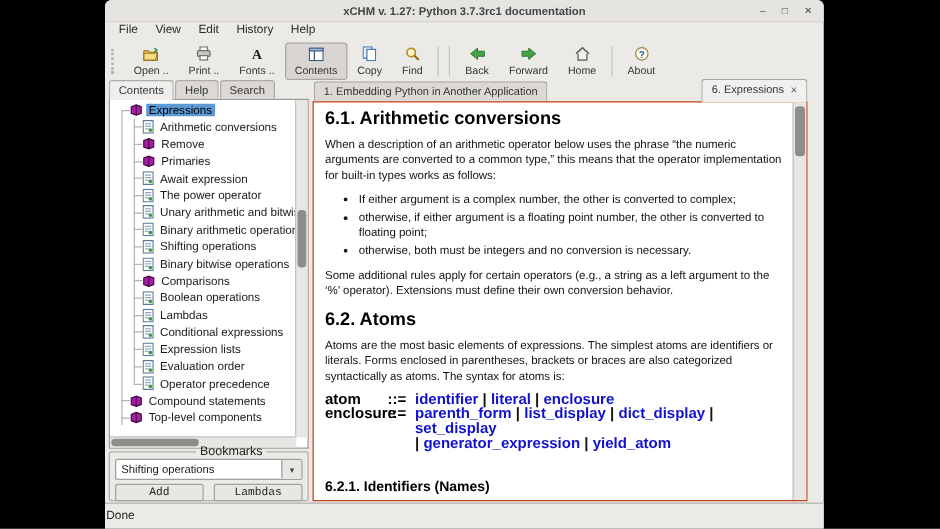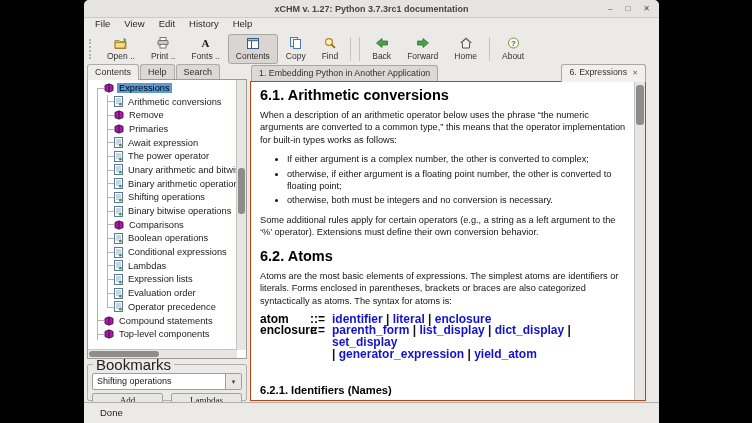--- a/index.html
+++ b/index.html
@@ -48,28 +48,28 @@
   .tree-label.selected{background:#5c9ad6;color:#000;}
   .vscroll{position:absolute;background:#e8e6e3;border-left:1px solid #c6c4c0;}
   .tree-vscroll{right:0;top:0;bottom:8px;width:9px;}
   .vscroll .thumb{position:absolute;left:1px;right:1px;background:#8f8d8a;border-radius:3px;}
   .tree-vscroll .thumb{top:88px;height:46px;}
   .tree-hscroll{position:absolute;left:0;right:9px;bottom:0;height:8px;background:#e8e6e3;
                 border-top:1px solid #c6c4c0;}
   .tree-hscroll .hthumb{position:absolute;left:1px;top:1px;bottom:1px;width:70px;background:#8f8d8a;border-radius:3px;}
   .bookmarks{position:absolute;bottom:0;left:1px;right:0;height:41px;margin:0;
              border:1px solid #b0aeab;border-radius:2px;padding:0 4px 2px;background:transparent;}
-  .bookmarks legend{font-size:15px;color:#222;padding:0 3px;margin-left:1px;}
+  .bookmarks legend{font-size:10px;color:#222;padding:0 3px;margin-left:18px;text-align:center;}
   .combo{display:flex;height:15px;background:#fff;border:1px solid #a09e9b;border-radius:2px;overflow:hidden;}
   .combo-value{flex:1;font-size:9px;color:#1a1a1a;line-height:14px;padding-left:4px;white-space:nowrap;overflow:hidden;}
   .combo-btn{width:15px;background:#e9e7e4;border-left:1px solid #a09e9b;display:flex;align-items:center;justify-content:center;}
   .combo-btn .arrow{font-size:7px;color:#444;}
   .bm-buttons{display:flex;gap:8px;margin-top:3px;}
   .btn{flex:1;height:14px;font-size:9px;color:#222;background:#e9e7e4;border:1px solid #a5a3a0;
-       border-radius:2px;padding:0;font-family:Liberation Serif, serif;line-height:12px;}
+       border-radius:2px;padding:0;font-family:Liberation Mono, monospace;line-height:12px;}
   
   .content{position:absolute;left:166px;top:62px;width:396px;height:339px;}
   .doc-tabs{height:19px;display:flex;align-items:flex-end;gap:2px;padding-left:1px;justify-content:space-between;}
   .doc-tab{font-size:8.8px;color:#333;background:#dbd8d5;border:1px solid #a9a7a4;border-bottom:none;
            border-radius:3px 3px 0 0;padding:2px 7px;line-height:11px;white-space:nowrap;}
   .doc-tab.active{background:#f2f0ee;position:relative;z-index:2;margin-bottom:-1px;padding-bottom:4px;}
   .tab-close{font-size:7px;color:#666;margin-left:5px;}
   .doc-panel{position:absolute;top:19px;left:0;right:0;bottom:0;background:#fff;border:1px solid #c2410c;}
   .doc-body{position:absolute;top:0;left:0;right:11px;bottom:0;padding:5px 7px 0 9px;overflow:hidden;
             font-size:9.2px;line-height:12.2px;color:#141414;}
@@ -82,21 +82,21 @@
   .grammar{margin:2px 0 0;font-weight:bold;font-size:12px;line-height:11.6px;}
   .g-row{display:flex;}
   .g-name{width:50px;flex:0 0 auto;color:#000;}
   .g-op{width:22px;flex:0 0 auto;color:#000;}
   .g-def{flex:1;}
   .g-link{color:#1212cc;cursor:pointer;}
   .doc-vscroll{right:0;top:0;bottom:0;width:10px;}
   .doc-vscroll .thumb{top:3px;height:40px;}
   
   .statusbar{position:absolute;left:0;right:0;bottom:0;height:20px;border-top:1px solid #b3b1ae;
-             font-size:9.5px;color:#222;padding-left:16px;line-height:19px;background:#eceae7;}
+             font-size:9.5px;color:#222;padding-left:1px;line-height:19px;background:#eceae7;}
   svg{display:block;}
 </style>
 </head>
 <body>
 
 <div class="window">
   <div class="titlebar">
     <div class="title">xCHM v. 1.27: Python 3.7.3rc1 documentation</div>
     <div class="win-controls" id="win-controls">
         <span class="win-btn">–</span>
@@ -353,33 +353,33 @@
           <div class="tree-row lvl1">
             <span class="tree-icon">
               <svg width="9" height="11" viewBox="0 0 9 11">
                 <rect x="0.5" y="0.5" width="8" height="10" fill="#fff" stroke="#5a789a"></rect>
                 <line x1="2" y1="3" x2="7" y2="3" stroke="#8fa9c6"></line>
                 <line x1="2" y1="5" x2="7" y2="5" stroke="#8fa9c6"></line>
                 <line x1="2" y1="7" x2="5" y2="7" stroke="#8fa9c6"></line>
                 <circle cx="6.3" cy="8" r="1.5" fill="#3a9e3a"></circle>
               </svg>
             </span>
+            <span class="tree-label">Lambdas</span>
+          </div>
+          <div class="tree-row lvl1">
+            <span class="tree-icon">
+              <svg width="9" height="11" viewBox="0 0 9 11">
+                <rect x="0.5" y="0.5" width="8" height="10" fill="#fff" stroke="#5a789a"></rect>
+                <line x1="2" y1="3" x2="7" y2="3" stroke="#8fa9c6"></line>
+                <line x1="2" y1="5" x2="7" y2="5" stroke="#8fa9c6"></line>
+                <line x1="2" y1="7" x2="5" y2="7" stroke="#8fa9c6"></line>
+                <circle cx="6.3" cy="8" r="1.5" fill="#3a9e3a"></circle>
+              </svg>
+            </span>
             <span class="tree-label">Conditional expressions</span>
-          </div>
-          <div class="tree-row lvl1">
-            <span class="tree-icon">
-              <svg width="9" height="11" viewBox="0 0 9 11">
-                <rect x="0.5" y="0.5" width="8" height="10" fill="#fff" stroke="#5a789a"></rect>
-                <line x1="2" y1="3" x2="7" y2="3" stroke="#8fa9c6"></line>
-                <line x1="2" y1="5" x2="7" y2="5" stroke="#8fa9c6"></line>
-                <line x1="2" y1="7" x2="5" y2="7" stroke="#8fa9c6"></line>
-                <circle cx="6.3" cy="8" r="1.5" fill="#3a9e3a"></circle>
-              </svg>
-            </span>
-            <span class="tree-label">Lambdas</span>
           </div>
           <div class="tree-row lvl1">
             <span class="tree-icon">
               <svg width="9" height="11" viewBox="0 0 9 11">
                 <rect x="0.5" y="0.5" width="8" height="10" fill="#fff" stroke="#5a789a"></rect>
                 <line x1="2" y1="3" x2="7" y2="3" stroke="#8fa9c6"></line>
                 <line x1="2" y1="5" x2="7" y2="5" stroke="#8fa9c6"></line>
                 <line x1="2" y1="7" x2="5" y2="7" stroke="#8fa9c6"></line>
                 <circle cx="6.3" cy="8" r="1.5" fill="#3a9e3a"></circle>
               </svg>

